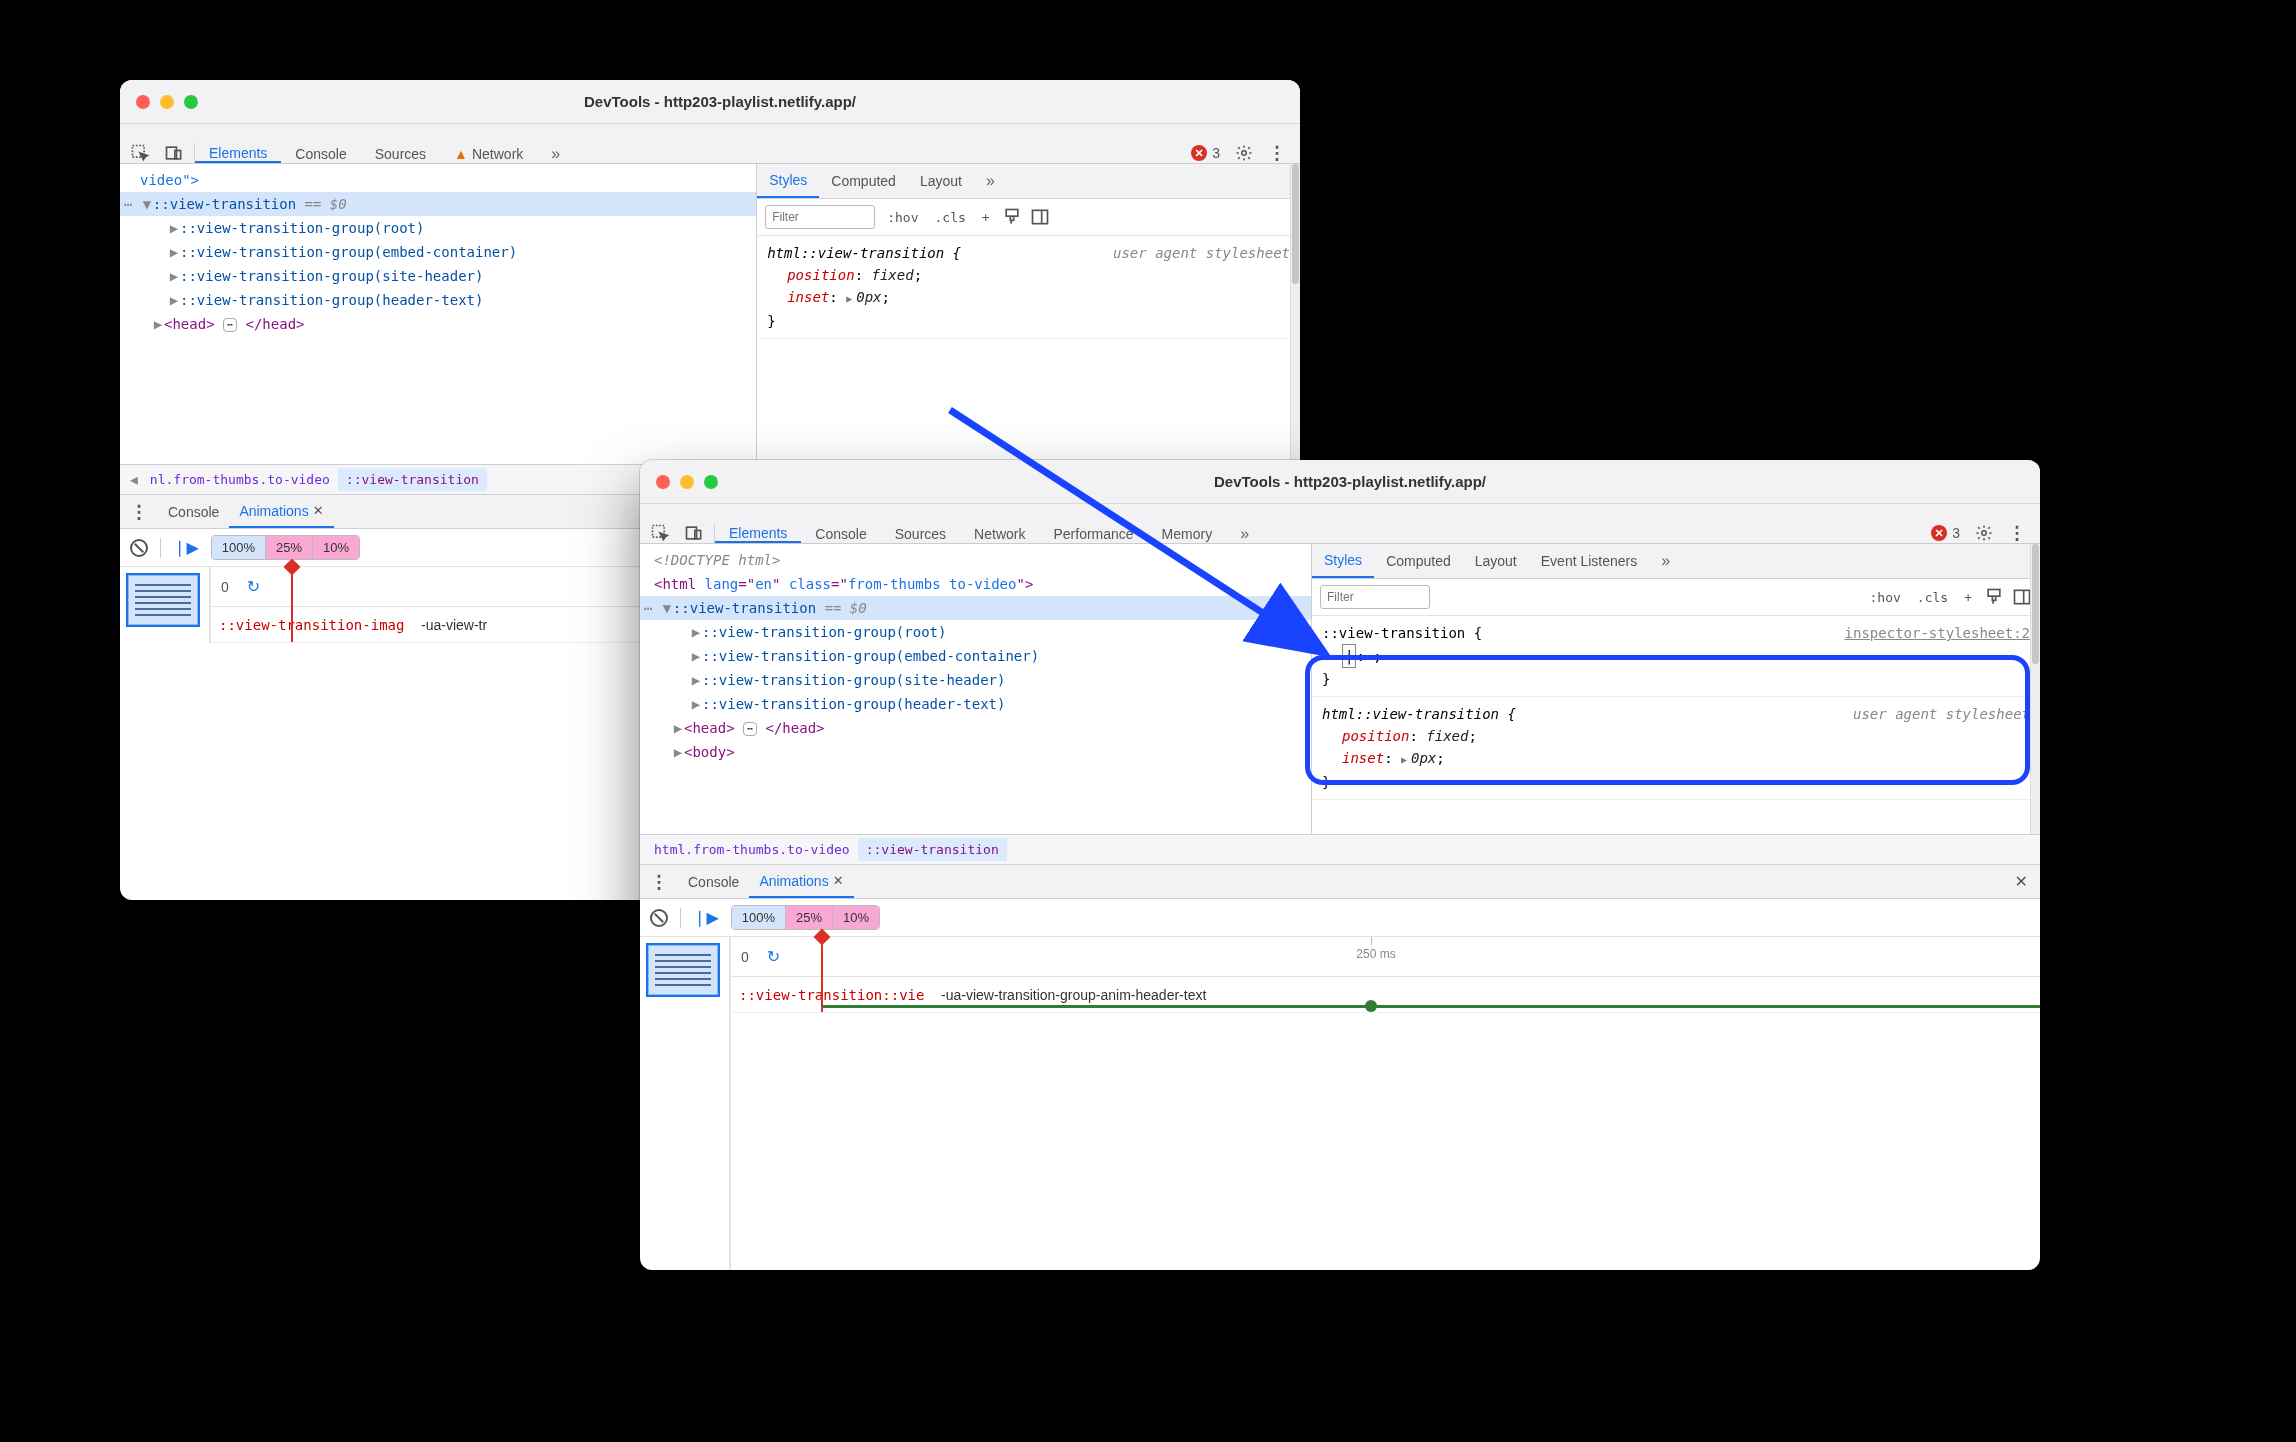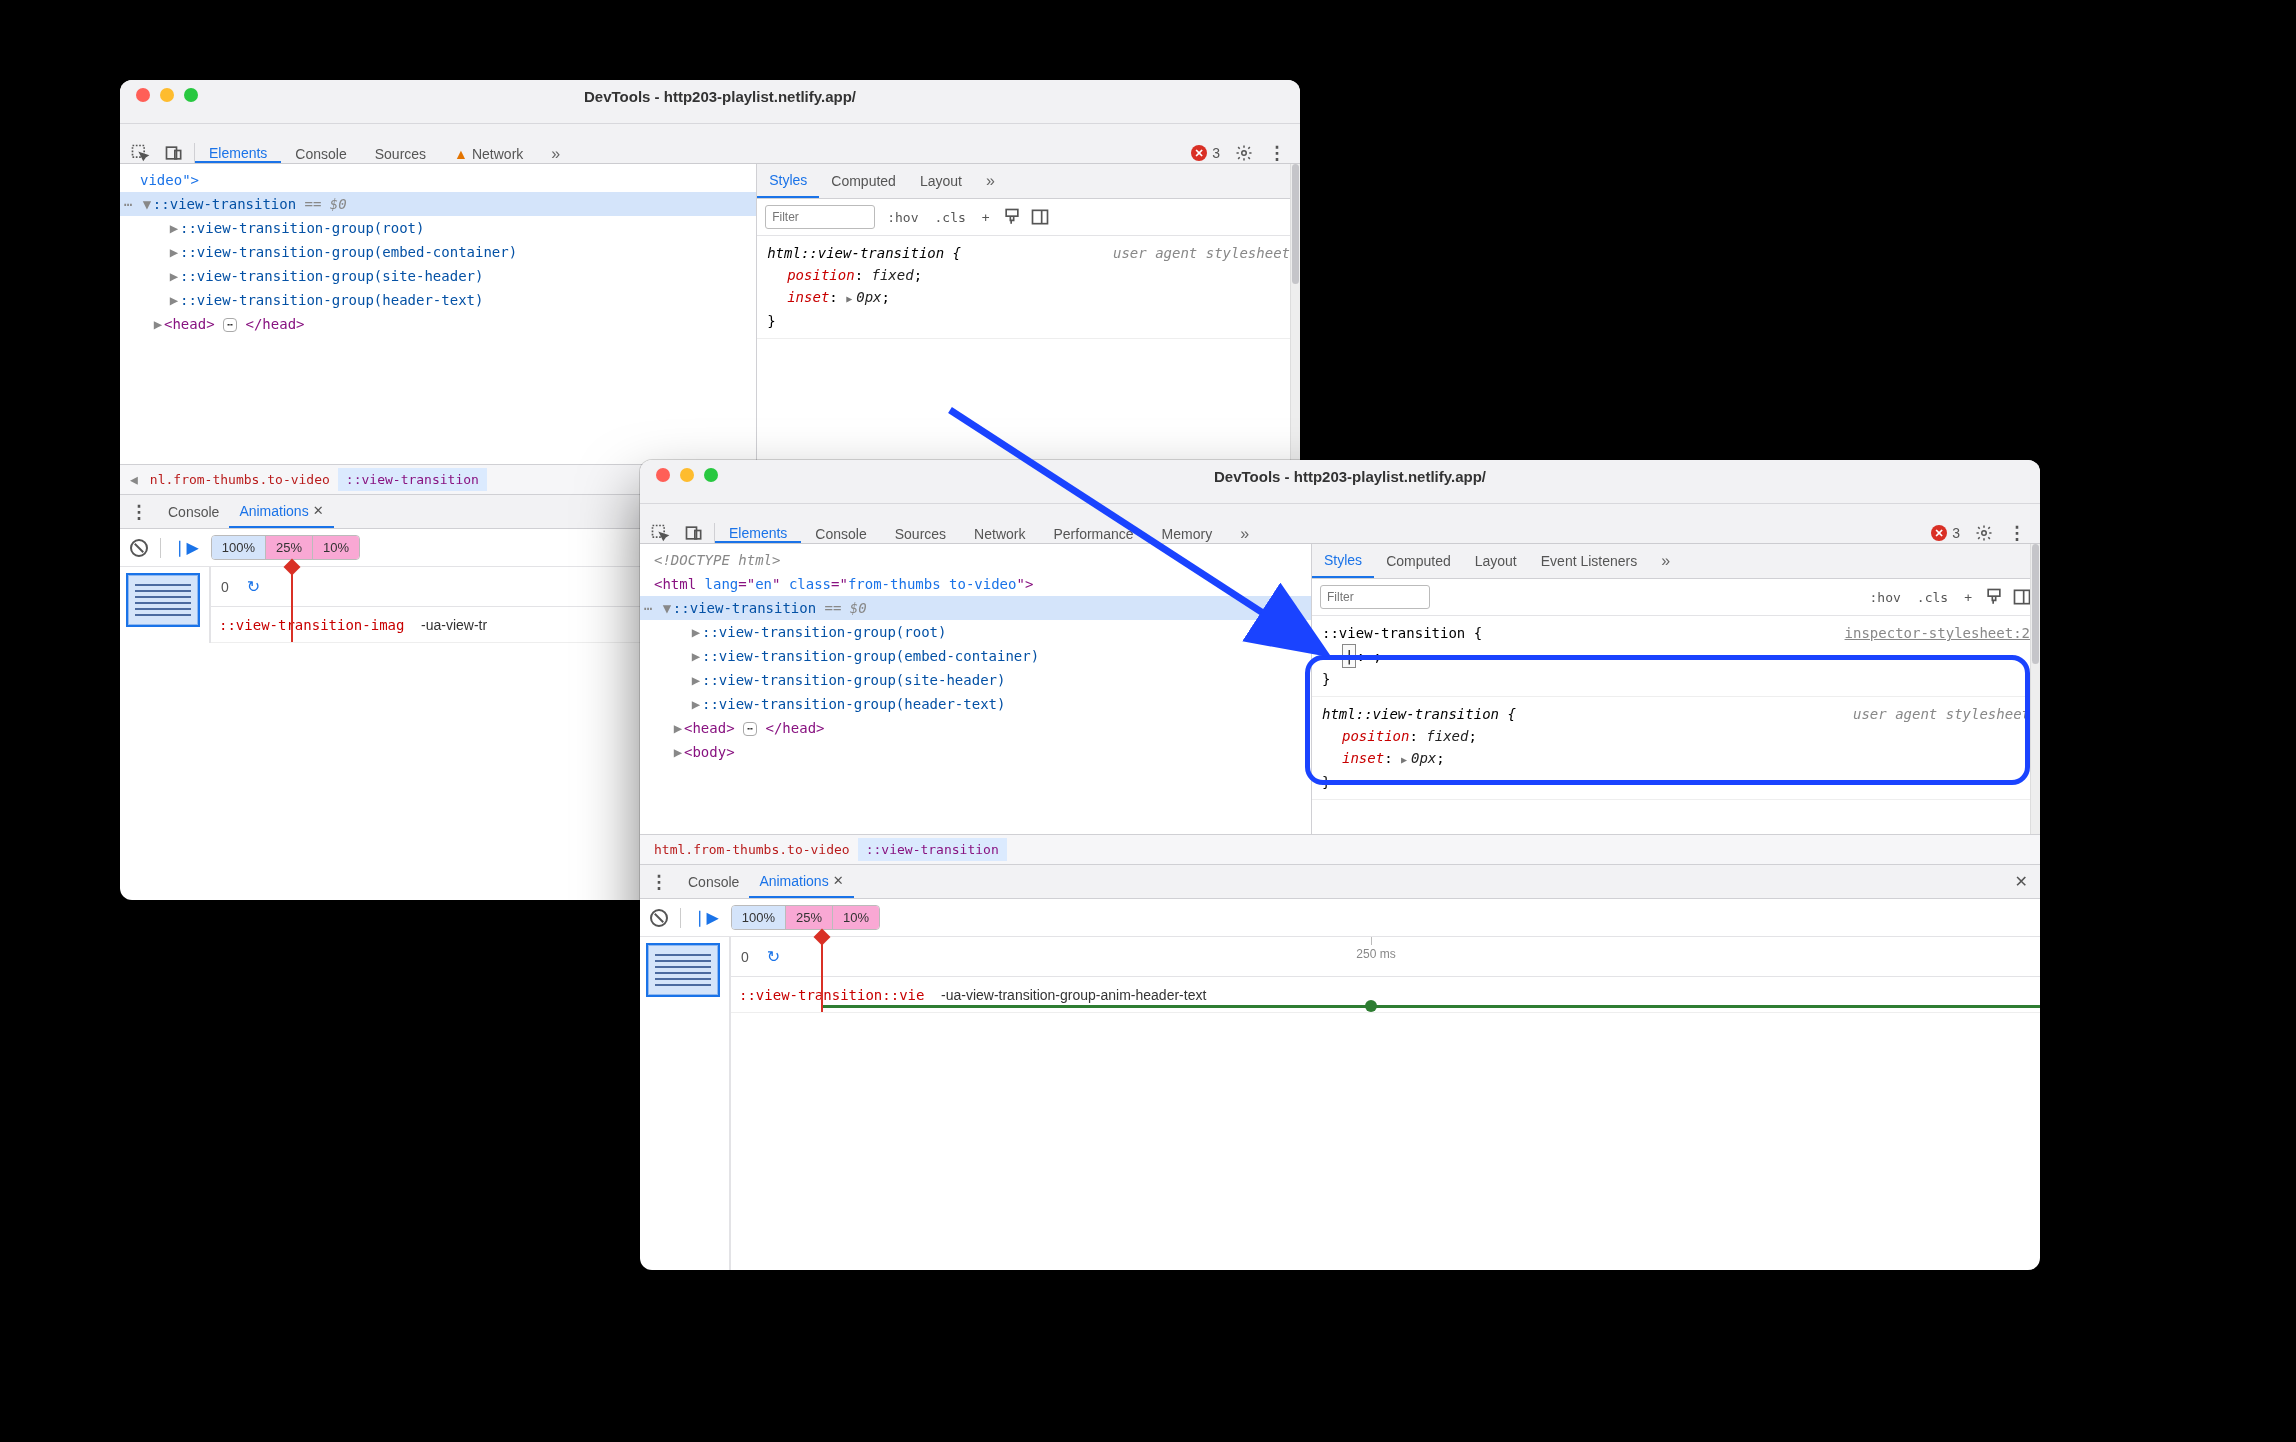--- a/index.html
+++ b/index.html
@@ -23,22 +23,22 @@
     flex-direction: column;
   }
   #win1 { left: 120px; top: 80px;  width: 1180px; height: 820px; }
   #win2 { left: 640px; top: 460px; width: 1400px; height: 810px; z-index: 2; }
 
   
   .titlebar {
     height: 44px;
     background: #f2f2f4;
     display: flex;
-    align-items: flex-start;
-    padding: 8px 16px;
+    align-items: center;
+    padding: 0 16px;
     border-bottom: 1px solid #d8d8dc;
     flex: 0 0 44px;
   }
   .traffic { display:flex; gap:10px; margin-right: 18px; }
   .dot { width:14px; height:14px; border-radius:50%; }
   .dot.r{background:#ff5f57;} .dot.y{background:#febc2e;} .dot.g{background:#28c840;}
   .titletxt { flex:1; text-align:center; font-weight:600; color:#333; font-size:15px; margin-right:60px;}
 
   
   .toolbar {
@@ -86,21 +86,21 @@
   .tb-btn{ padding:2px 4px; color:#555; font-size:13px;}
   .css-block{ font-family:Menlo,monospace; font-size:14px; line-height:22px; padding:6px 10px; border-bottom: 1px solid #eee;}
   .css-block .src{ float:right; color:#888; font-style:italic;}
   .css-prop{ padding-left:20px;}
   .css-prop .k{ color:#c80000;}
   .css-prop .v{ color:#222; font-style:italic;}
   .tri-s{display:inline-block;width:10px;font-size:10px;color:#777;}
 
   
   .crumbs { height:30px; background:#f6f6f8; border-top:1px solid #d0d0d4; display:flex; align-items:center; font-family:Menlo,monospace; font-size:13px; padding:0 6px; overflow:hidden;}
-  .crumb { padding:4px 8px; color:#b91c1c; white-space:nowrap;}
+  .crumb { padding:4px 8px; color:#6d28d9; white-space:nowrap;}
   .crumb.active { background:#dbeafe; color:#881280;}
   .crumb-caret{color:#888;padding:0 4px;}
 
   
   .drawer { border-top:1px solid #d0d0d4; display:flex; flex-direction:column; flex:0 0 auto;}
   .drawer-tabs{ display:flex; align-items:center; background:#f2f2f4; border-bottom:1px solid #d0d0d4; height:34px; font-size:14px;}
   .drawer-tabs .kebab{padding:0 10px;}
   .drawer-tabs .tab{padding:0 10px; height:100%; display:flex; align-items:center;}
   .drawer-tabs .tab.active{color:#1a73e8;border-bottom:2px solid #1a73e8;}
   .drawer-tabs .close{margin-left:4px;font-size:13px;color:#555;}

